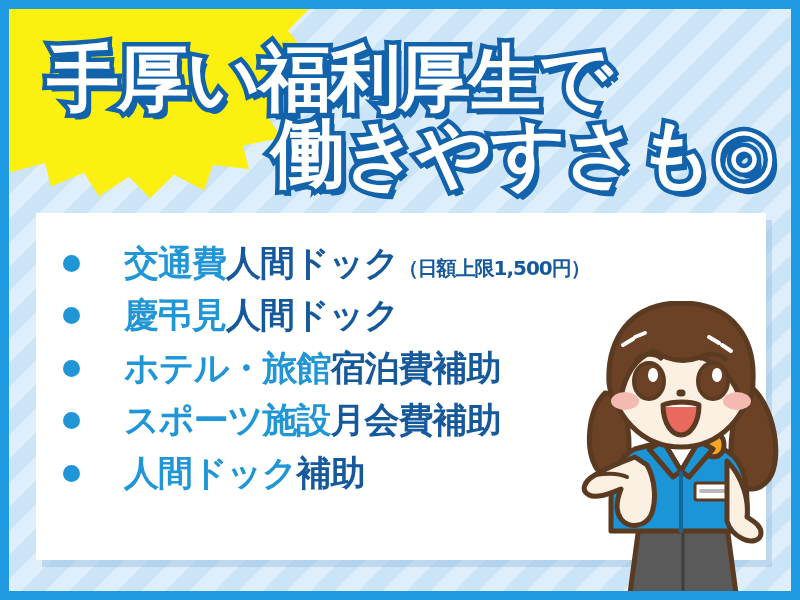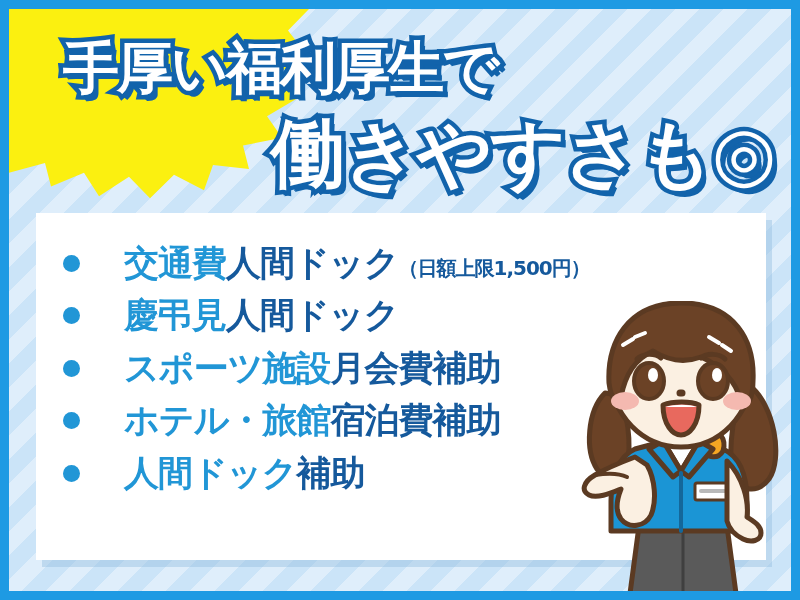--- a/index.html
+++ b/index.html
@@ -55,21 +55,21 @@
     font-weight:bold;
     color:#ffffff;
     letter-spacing:-2px;
     white-space:nowrap;
     -webkit-text-stroke:9px #1263ab;
     paint-order:stroke fill;
     text-shadow:
        4px 5px 0 #1263ab,
        5px 6px 0 #1263ab;
   }
-  #headline1{left:54px;top:22px;font-size:56px;}
+  #headline1{left:38px;top:22px;font-size:72px;}
   #headline2{left:262px;top:96px;font-size:74px;}
 
   
   #card{
     position:absolute;left:27px;top:204px;
     width:730px;height:347px;
     background:#ffffff;
     box-shadow:6px 7px 0 rgba(150,190,225,.45);
     z-index:3;
   }
@@ -133,28 +133,28 @@
       <div class="li">
         <span class="dot"></span>
         <span class="ltxt">
           <span class="lt">慶弔見</span><span class="dk">人間ドック</span>
         </span>
       </div>
 
       <div class="li">
         <span class="dot"></span>
         <span class="ltxt">
+          <span class="lt">ホテル・旅館</span><span class="dk">宿泊費補助</span>
+        </span>
+      </div>
+
+      <div class="li">
+        <span class="dot"></span>
+        <span class="ltxt">
           <span class="lt">スポーツ施設</span><span class="dk">月会費補助</span>
-        </span>
-      </div>
-
-      <div class="li">
-        <span class="dot"></span>
-        <span class="ltxt">
-          <span class="lt">ホテル・旅館</span><span class="dk">宿泊費補助</span>
         </span>
       </div>
 
       <div class="li">
         <span class="dot"></span>
         <span class="ltxt">
           <span class="lt">人間ドック</span><span class="dk">補助</span>
         </span>
       </div>
 

